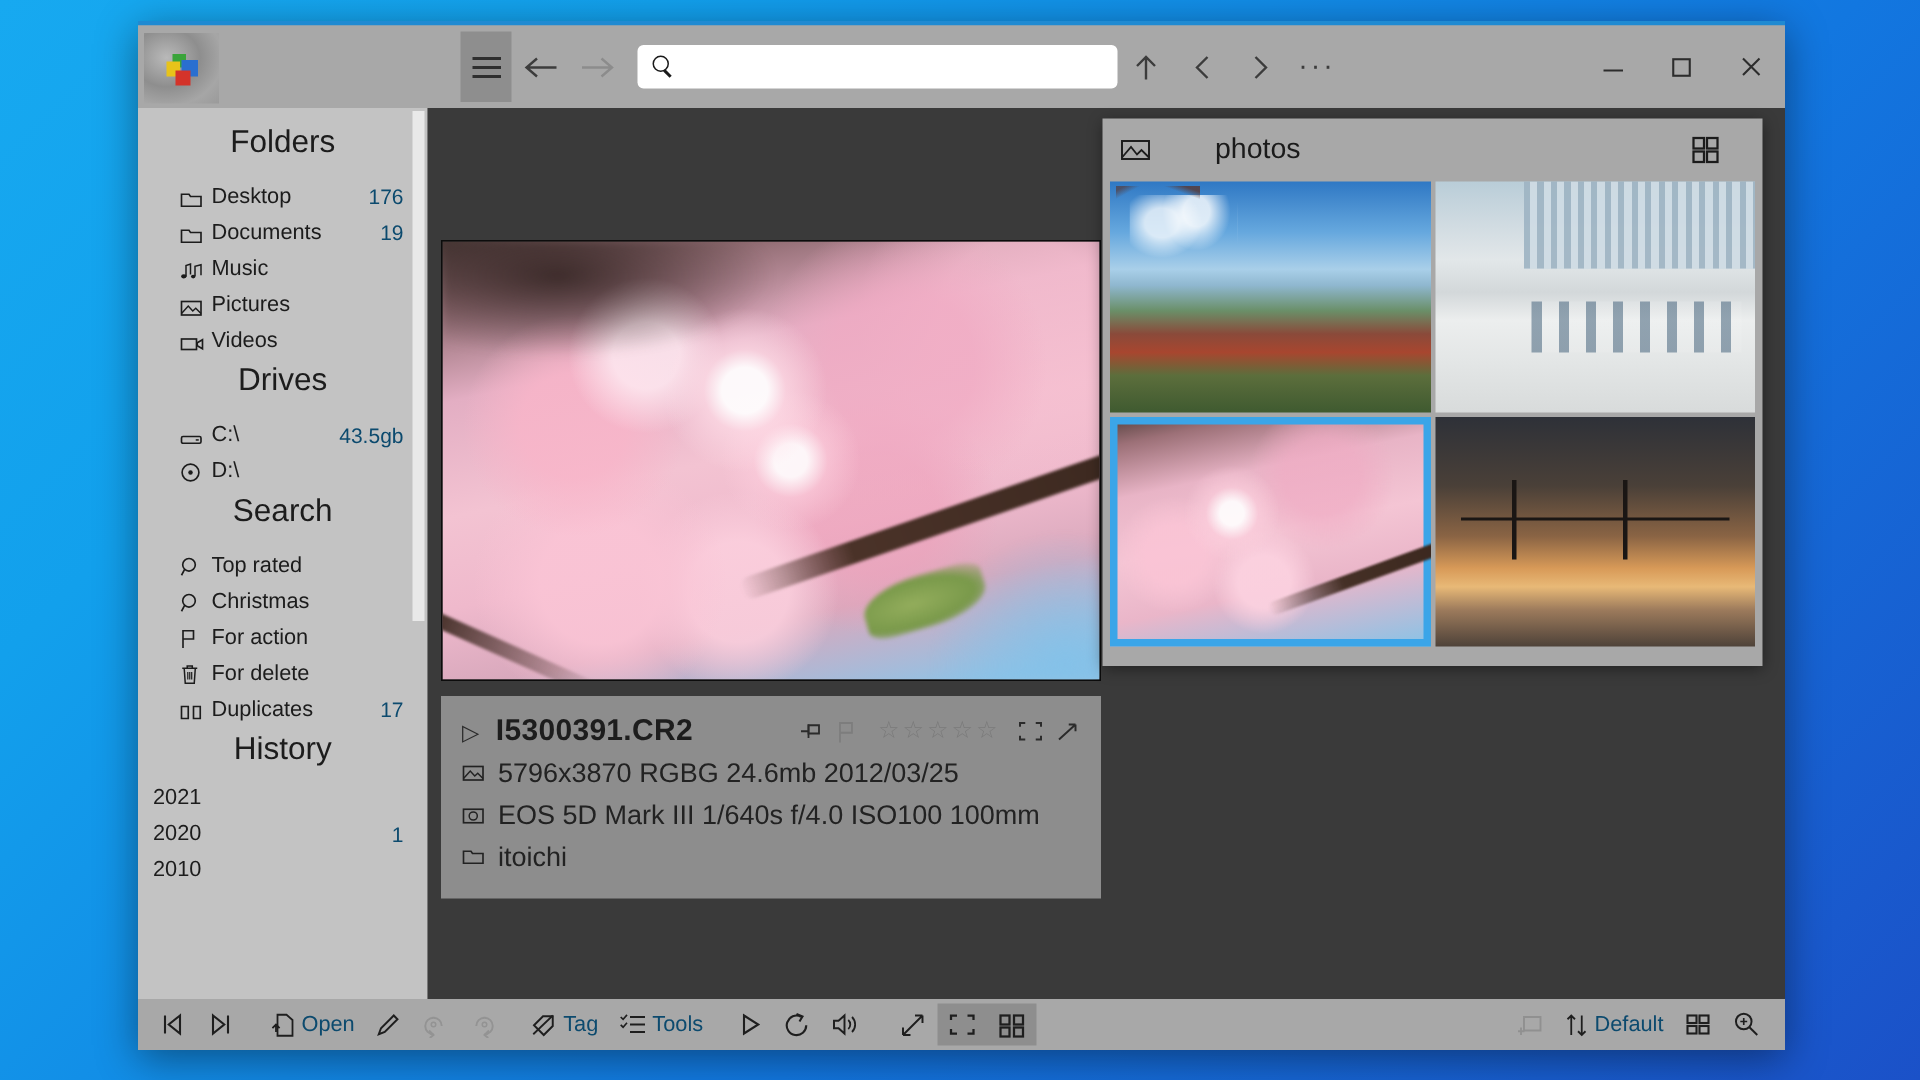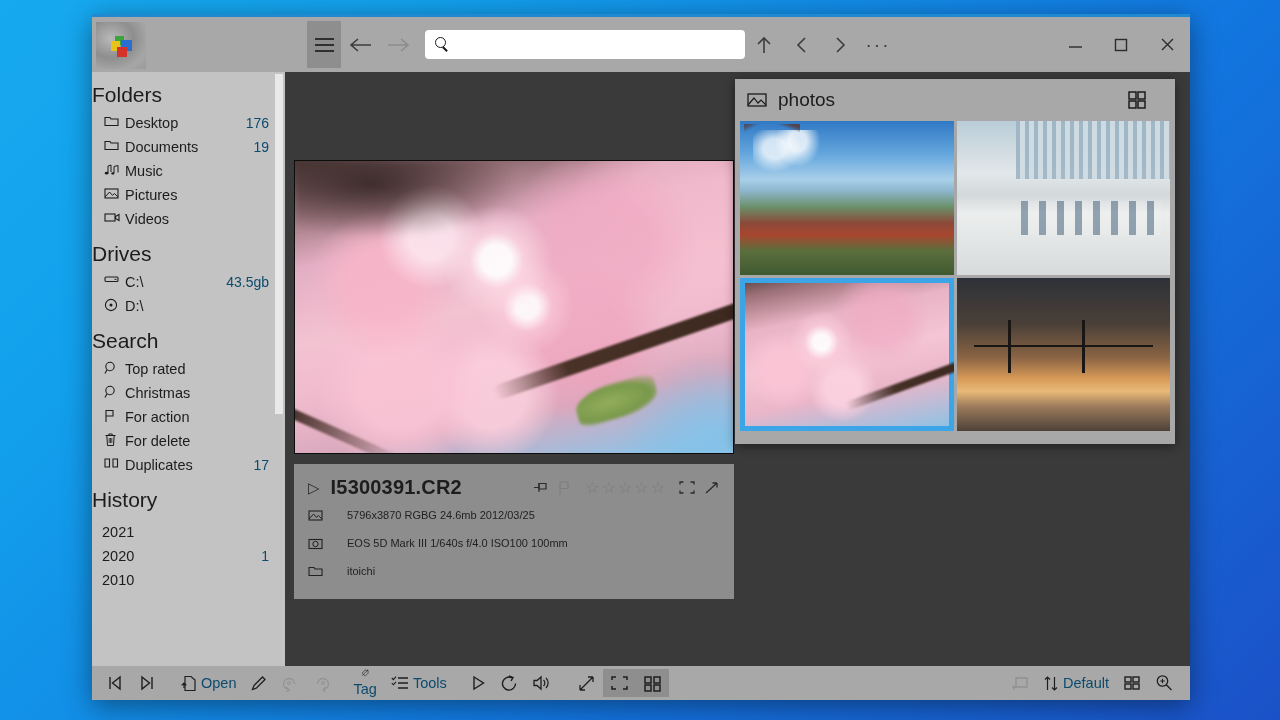--- a/index.html
+++ b/index.html
@@ -78,26 +78,26 @@
 
   
   #bodyrow { flex: 1 1 auto; display: flex; min-height: 0; }
 
   
   #sidebar {
     width: 193px; background: #c3c3c3; position: relative;
     flex: 0 0 auto; overflow: hidden; padding-top: 4px;
   }
   .sb-head {
-    text-align: left; font-size: 21px; color: #1c1c1c;
+    text-align: center; font-size: 21px; color: #1c1c1c;
     padding: 7px 0 8px 0; font-weight: 400;
   }
   .sb-row {
-    display: flex; align-items: flex-start; height: 24px;
-    padding: 0 16px 0 12px; cursor: pointer; font-size: 14.5px; color: #1c1c1c;
+    display: flex; align-items: flex-end; height: 24px;
+    padding: 0 16px 0 12px; cursor: pointer; font-size: 14.5px; color: #1c1c1c; margin-left: 16px;
   }
   .sb-ico { width: 21px; flex: 0 0 auto; display: flex; align-items: center; }
   .sb-ico svg { display: block; }
   .sb-label { flex: 1 1 auto; }
   .sb-count { color: #0c4a6e; font-size: 14px; }
   .sb-year { display: flex; height: 24px; padding: 0 16px 0 10px;
              align-items: center; font-size: 14.5px; color: #1c1c1c; cursor: pointer; }
   .sb-year .sb-label { flex: 1 1 auto; }
   #sb-scroll {
     position: absolute; right: 2px; top: 2px; width: 8px; height: 340px;
@@ -157,33 +157,33 @@
     background: #8d8d8d; padding: 10px 14px;
   }
   #info .titlerow { display: flex; align-items: center; height: 27px; }
   #info .play { font-size: 15px; color: #2b2b2b; margin-right: 11px; cursor:pointer; }
   #info .fname { font-size: 20px; color: #1d1d1d; letter-spacing: .2px; font-weight: bold; }
   #info .t-actions { margin-left: auto; display: flex; align-items: center; gap: 7px; }
   .stars { display: flex; gap: 2px; margin: 0 6px; }
   .star { font-size: 16px; color: #7a7a7a; cursor: pointer; line-height: 1; }
   .metarow {
     display: flex; align-items: center; height: 28px;
-    font-size: 11px; color: #222; gap: 19px;
+    font-size: 18px; color: #222; gap: 4px;
   }
   .metarow .mi { width: 20px; flex: 0 0 auto; display:flex; align-items:center;}
   .actico { cursor: pointer; display: flex; align-items: center; }
   .actico.dim { opacity: .5; }
 
   
   #photos {
     position: absolute; left: 450px; top: 7px; width: 440px; height: 365px;
     background: #a8a8a8; box-shadow: 0 2px 10px rgba(0,0,0,.45);
   }
   #photos .ph-head {
-    height: 42px; display: flex; align-items: center; padding: 0 28px 0 12px;
+    height: 42px; display: flex; align-items: center; padding: 0 28px 0 12px; gap: 32px;
   }
   #photos .ph-title { font-size: 19px; color: #1b1b1b; margin-left: 11px; }
   #photos .ph-grid-btn { margin-left: auto; cursor: pointer; }
   #thumbs {
     position: absolute; left: 5px; top: 42px; width: 430px; height: 310px;
     display: grid; grid-template-columns: 1fr 1fr; grid-template-rows: 1fr 1fr;
     gap: 3px;
   }
   .thumb { position: relative; overflow: hidden; cursor: pointer; }
   .thumb.sel { outline: 5px solid #3ba5e8; outline-offset: -5px; z-index: 3; }
@@ -622,21 +622,21 @@
           <circle cx="8" cy="8" r="1.5" fill="none" stroke="#828282" stroke-width="1"></circle>
         </svg>
     </div>
     <div class="bb dim">
       <svg width="18" height="17" viewBox="0 0 18 17">
           <path d="M4.5 9 A5.5 5.5 0 1 1 10 14.5" fill="none" stroke="#828282" stroke-width="1.3"></path>
           <path d="M13 12 L10 15 L12.5 17" fill="none" stroke="#828282" stroke-width="1.3"></path>
           <circle cx="10" cy="8" r="1.5" fill="none" stroke="#828282" stroke-width="1"></circle>
         </svg>
     </div>
-    <div class="bb" style="margin-left:8px;flex-direction:column;">
+    <div class="bb" style="margin-left:8px;">
       <svg width="18" height="17" viewBox="0 0 18 17">
           <path d="M3 8.5 L9 2.5 H15.5 V9 L9.5 15 Z" fill="none" stroke="#1e1e1e" stroke-width="1.3"></path>
           <path d="M2.5 14.5 L15.5 2" stroke="#1e1e1e" stroke-width="1.2"></path>
         </svg>
       <span>Tag</span>
     </div>
     <div class="bb">
       <svg width="18" height="16" viewBox="0 0 18 16">
           <path d="M7 3 H17 M7 8 H17 M7 13 H17" stroke="#1e1e1e" stroke-width="1.4"></path>
           <path d="M0.8 3 L2.4 4.6 L5 1.6 M0.8 8.2 L2.4 9.8 L5 6.8" fill="none" stroke="#1e1e1e" stroke-width="1.1"></path>

